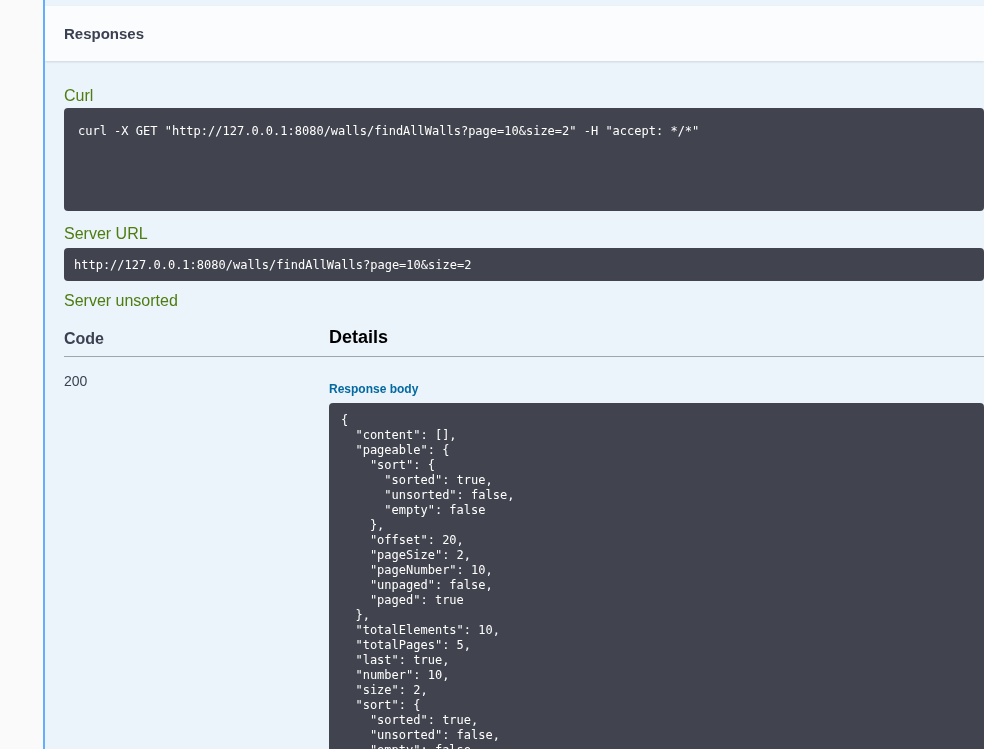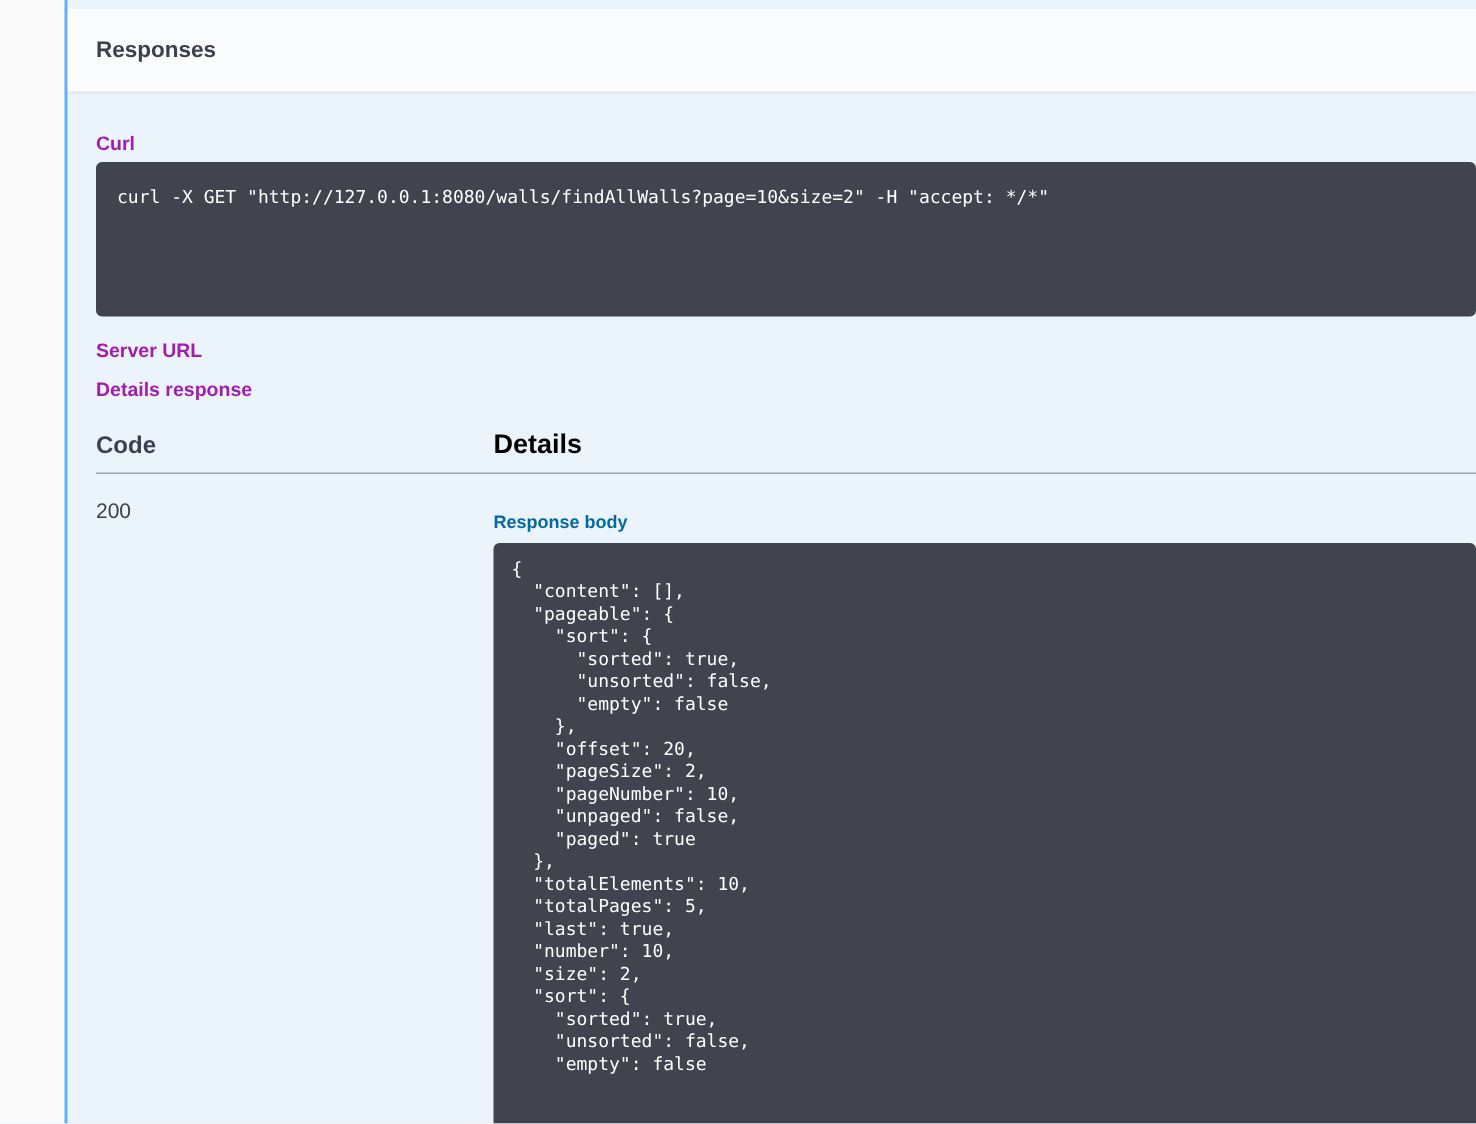--- a/index.html
+++ b/index.html
@@ -36,23 +36,23 @@
   }
   .section-header h4 {
     font-size: 15px;
     font-weight: 700;
     color: #3b4151;
   }
   .opblock-body {
     padding: 28px 0 0 19px;
   }
   .label {
-    font-size: 13px;
-    font-weight: 700;
-    color: #a21caf;
+    font-size: 16px;
+    font-weight: 400;
+    color: #4d7c0f;
     line-height: 13px;
   }
   .code-block {
     background: #41444e;
     border-radius: 4px;
     overflow: hidden;
   }
   .code-block pre {
     font-family: "DejaVu Sans Mono", monospace;
     font-size: 12px;
@@ -126,22 +126,25 @@
     </div>
 
     <div class="opblock-body">
 
       <h4 class="label">Curl</h4>
       <div class="code-block curl-block">
         <pre>curl -X GET "http://127.0.0.1:8080/walls/findAllWalls?page=10&amp;size=2" -H "accept: */*"</pre>
       </div>
 
       <h4 class="label request-url-label">Server URL</h4>
+      <div class="code-block url-block">
+        <pre>http://127.0.0.1:8080/walls/findAllWalls?page=10&amp;size=2</pre>
+      </div>
 
-      <h4 class="label server-response-label">Details response</h4>
+      <h4 class="label server-response-label">Server unsorted</h4>
 
       <table class="responses-table">
         <thead>
           <tr>
             <td class="col-status col-status-header">Code</td>
             <td class="col-details-header">Details</td>
           </tr>
         </thead>
         <tbody>
           <tr>

